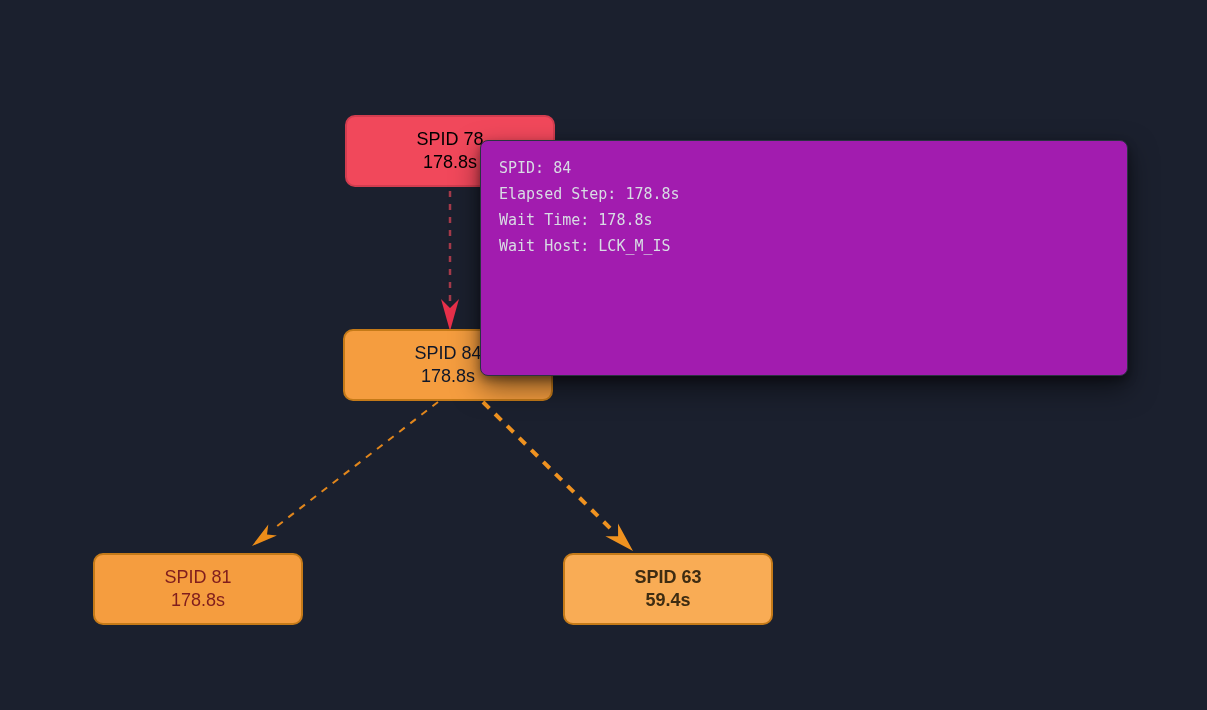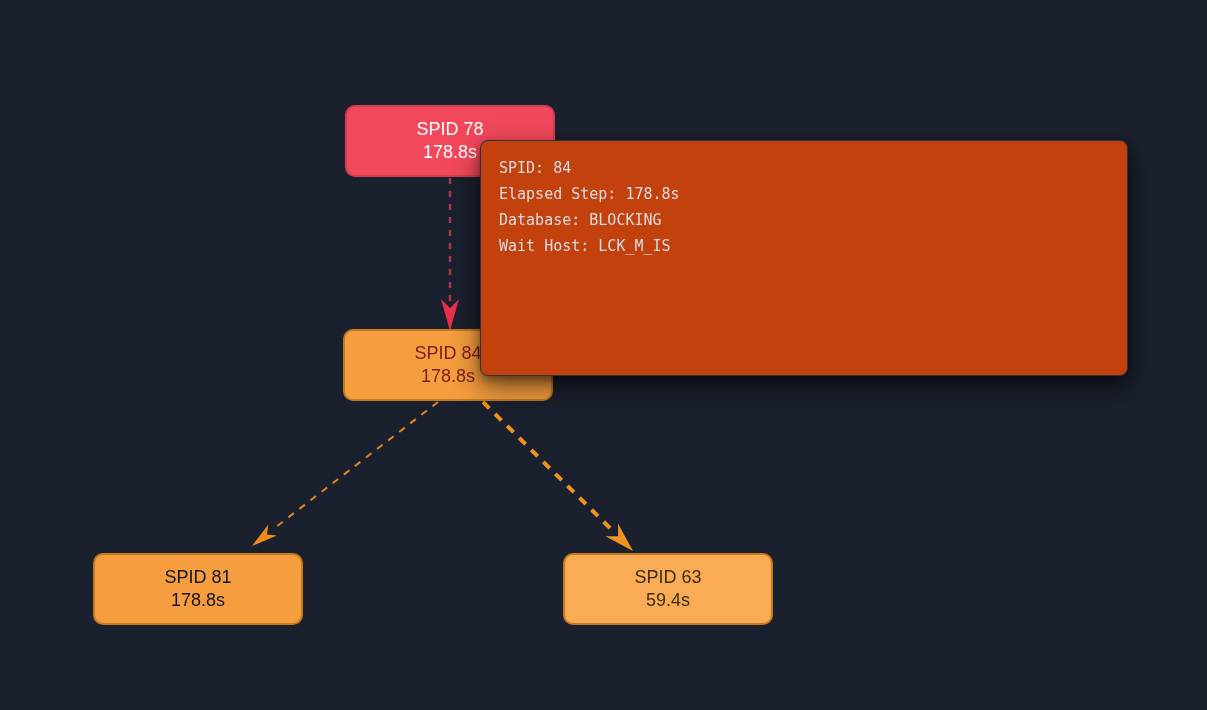--- a/index.html
+++ b/index.html
@@ -19,21 +19,21 @@
     display:flex;flex-direction:column;
     align-items:center;justify-content:center;
     box-sizing:border-box;
     border:2px solid transparent;
     cursor:pointer;
   }
   .node .line1,.node .line2{
     font-size:18px;line-height:23px;
     text-align:center;white-space:nowrap;
   }
-  .node.bold .line1,.node.bold .line2{font-weight:normal;}
+  .node.bold .line1,.node.bold .line2{font-weight:bold;}
 
   .tooltip{
     position:absolute;z-index:3;
     left:480px;top:140px;
     width:648px;height:236px;
     box-sizing:border-box;
     background:#232937;
     border:1px solid #2b3242;
     border-radius:8px;
     padding:14px 18px;
@@ -58,40 +58,40 @@
     <g>
       <line x1="438" y1="402" x2="272" y2="530" stroke-width="2" stroke-dasharray="7 7" stroke="#e1861c"></line>
       <polygon points="252,546 268.3,524.6 267.0,534.4 276.9,535.6" fill="#ed8d19"></polygon>
     </g>
     <g>
       <line x1="483" y1="402" x2="612" y2="530" stroke-width="4" stroke-dasharray="9 8" stroke="#ef9220"></line>
       <polygon points="633,551 618.0,523.4 618.1,536.2 605.4,536.2" fill="#ef9220"></polygon>
     </g>
   </svg>
 
-  <div class="node" style="left: 345px; top: 105px; background: rgb(241, 72, 91); border-color: rgb(210, 61, 79); color: #ffffff;">
+  <div class="node" style="left: 345px; top: 115px; background: rgb(241, 72, 91); border-color: rgb(210, 61, 79); color: #000000;">
     <div class="line1">SPID 78</div>
     <div class="line2">178.8s</div>
   </div>
 
-  <div class="node" style="left: 343px; top: 329px; background: rgb(245, 157, 63); border-color: rgb(197, 122, 24); color: #7f1d1d;">
+  <div class="node" style="left: 343px; top: 329px; background: rgb(245, 157, 63); border-color: rgb(197, 122, 24); color: #0f172a;">
     <div class="line1">SPID 84</div>
     <div class="line2">178.8s</div>
   </div>
 
-  <div class="node" style="left: 93px; top: 553px; background: rgb(245, 157, 63); border-color: rgb(197, 122, 24); color: #0f172a;">
+  <div class="node" style="left: 93px; top: 553px; background: rgb(245, 157, 63); border-color: rgb(197, 122, 24); color: #7f1d1d;">
     <div class="line1">SPID 81</div>
     <div class="line2">178.8s</div>
   </div>
 
   <div class="node bold" style="left: 563px; top: 553px; background: rgb(249, 172, 85); border-color: rgb(197, 122, 24); color: rgb(62, 44, 18);">
     <div class="line1">SPID 63</div>
     <div class="line2">59.4s</div>
   </div>
 
-  <div class="tooltip" style="background: #c2410c; color: rgb(216, 220, 228);">
+  <div class="tooltip" style="background: #a21caf; color: rgb(216, 220, 228);">
     <div class="tline">SPID: 84</div>
     <div class="tline">Elapsed Step: 178.8s</div>
-    <div class="tline">Database: BLOCKING</div>
+    <div class="tline">Wait Time: 178.8s</div>
     <div class="tline">Wait Host: LCK_M_IS</div>
   </div>
 
 </div>
 
 </body></html>

